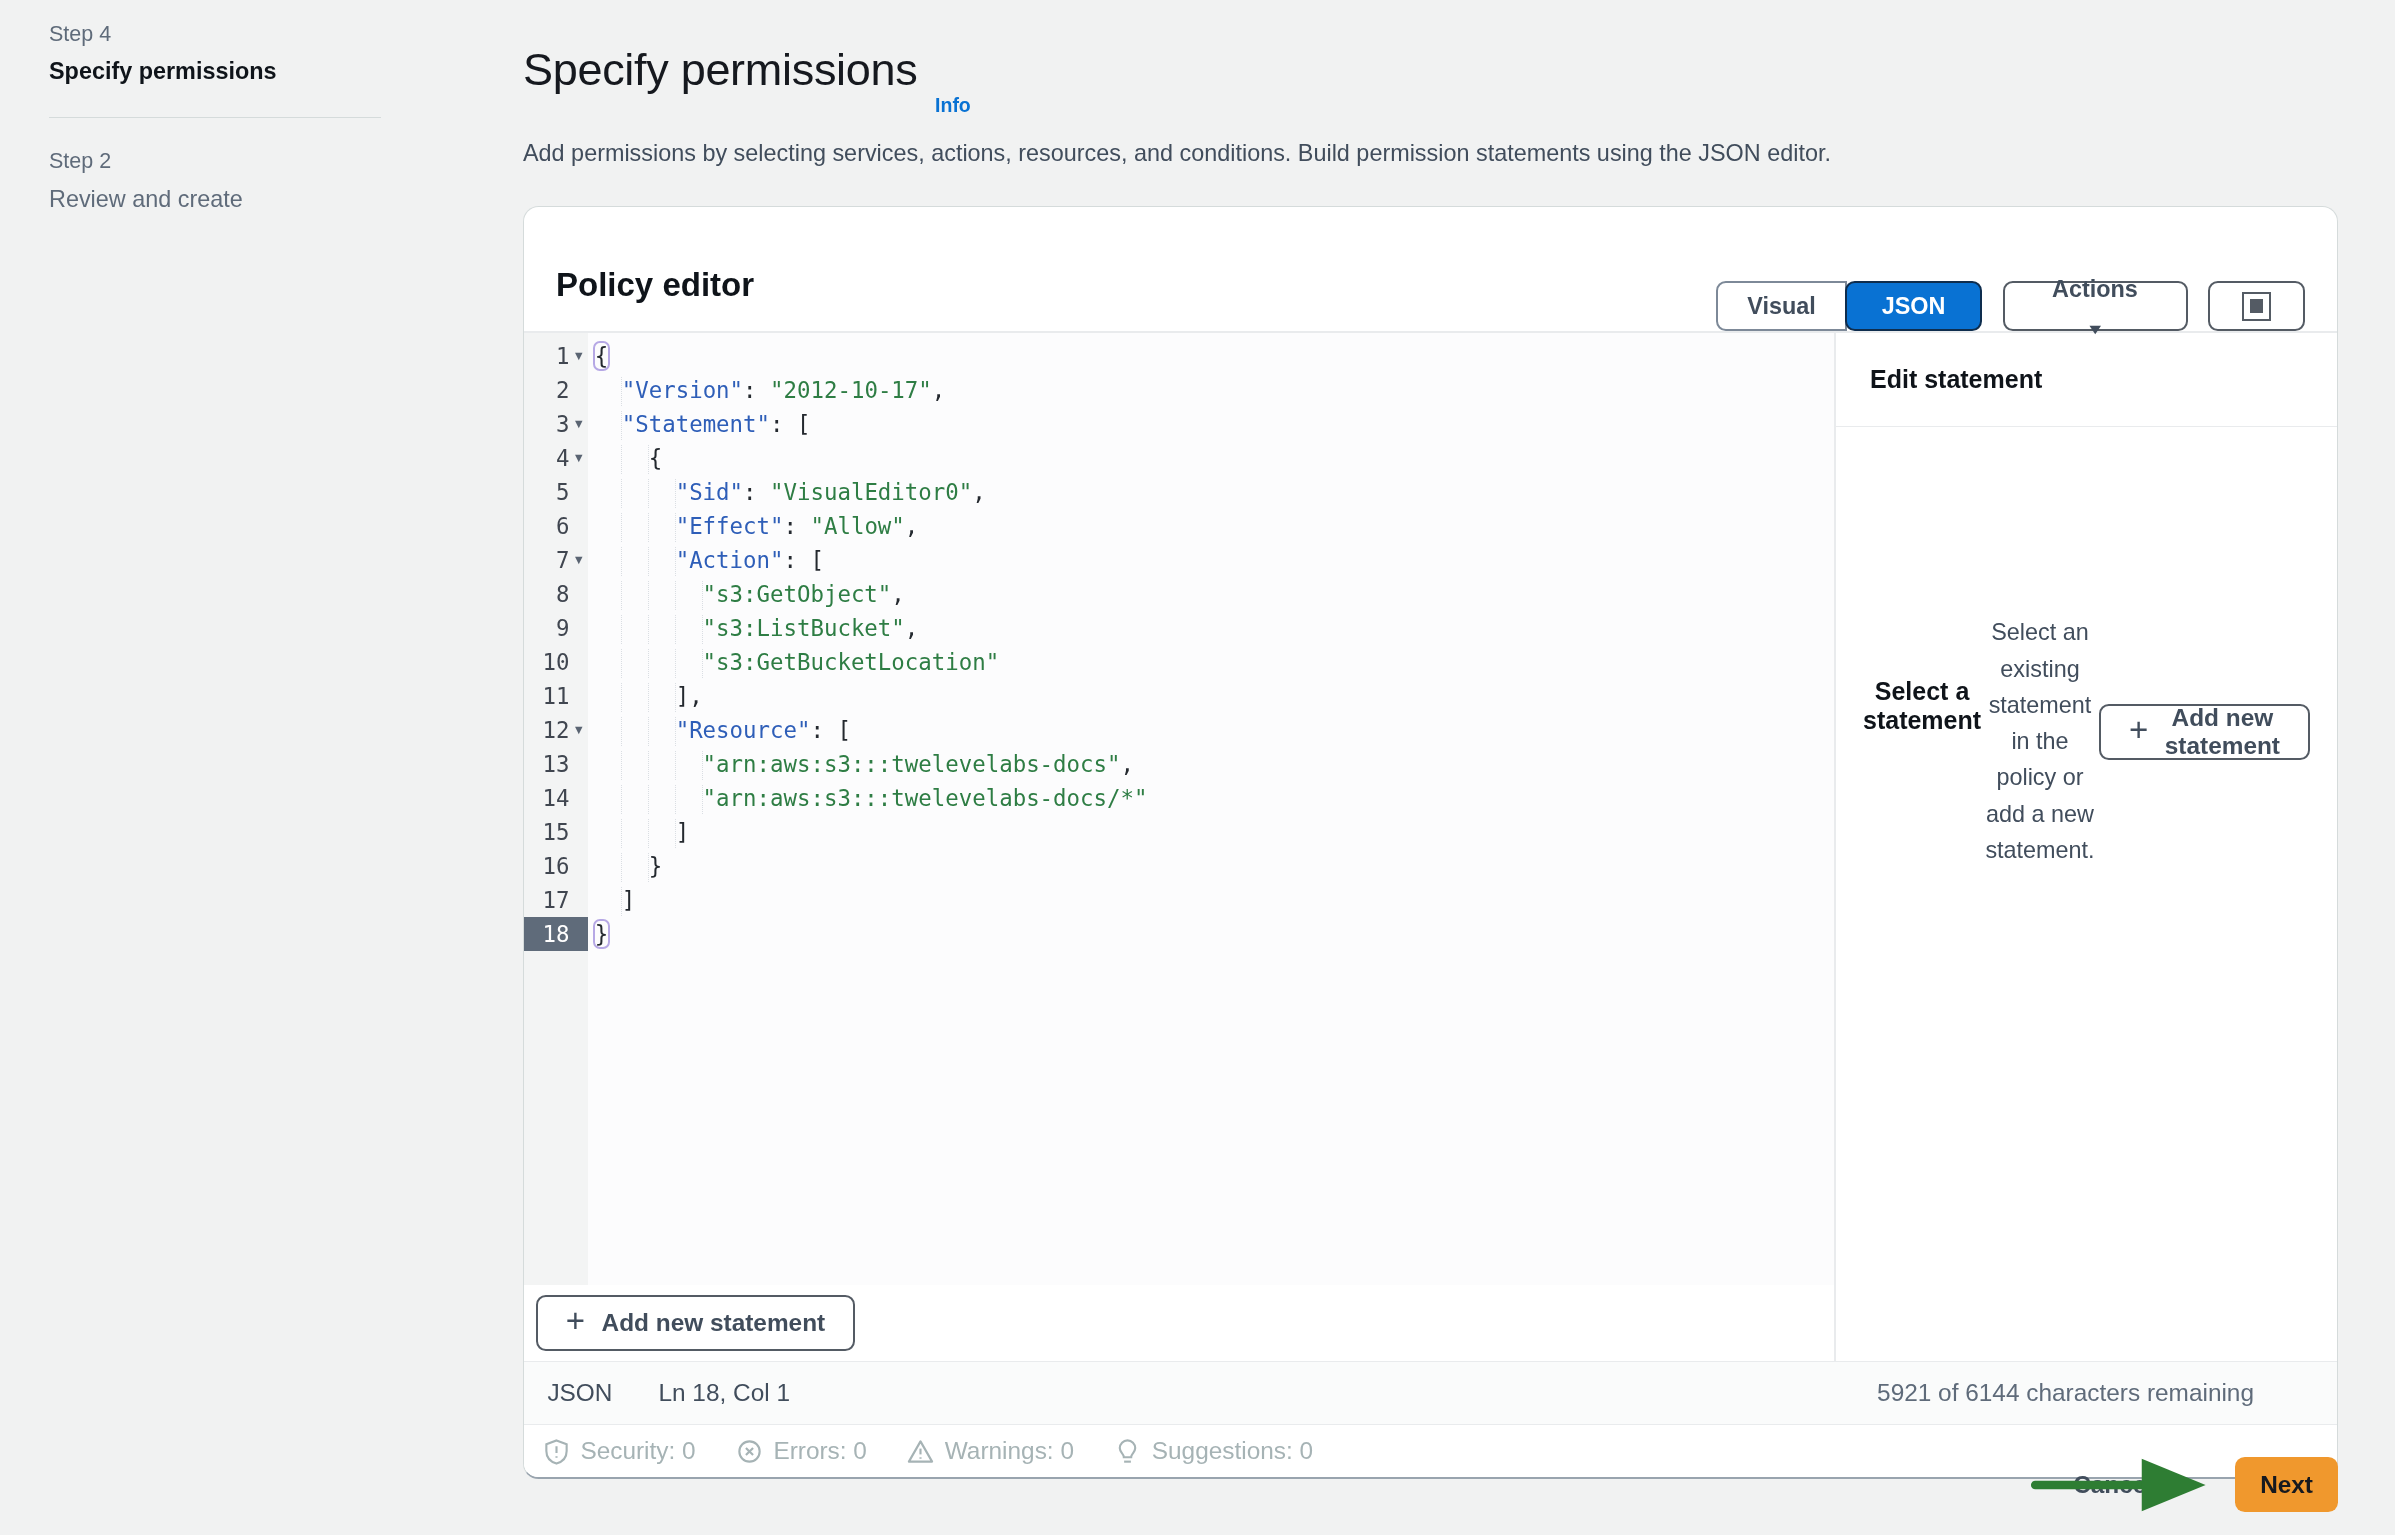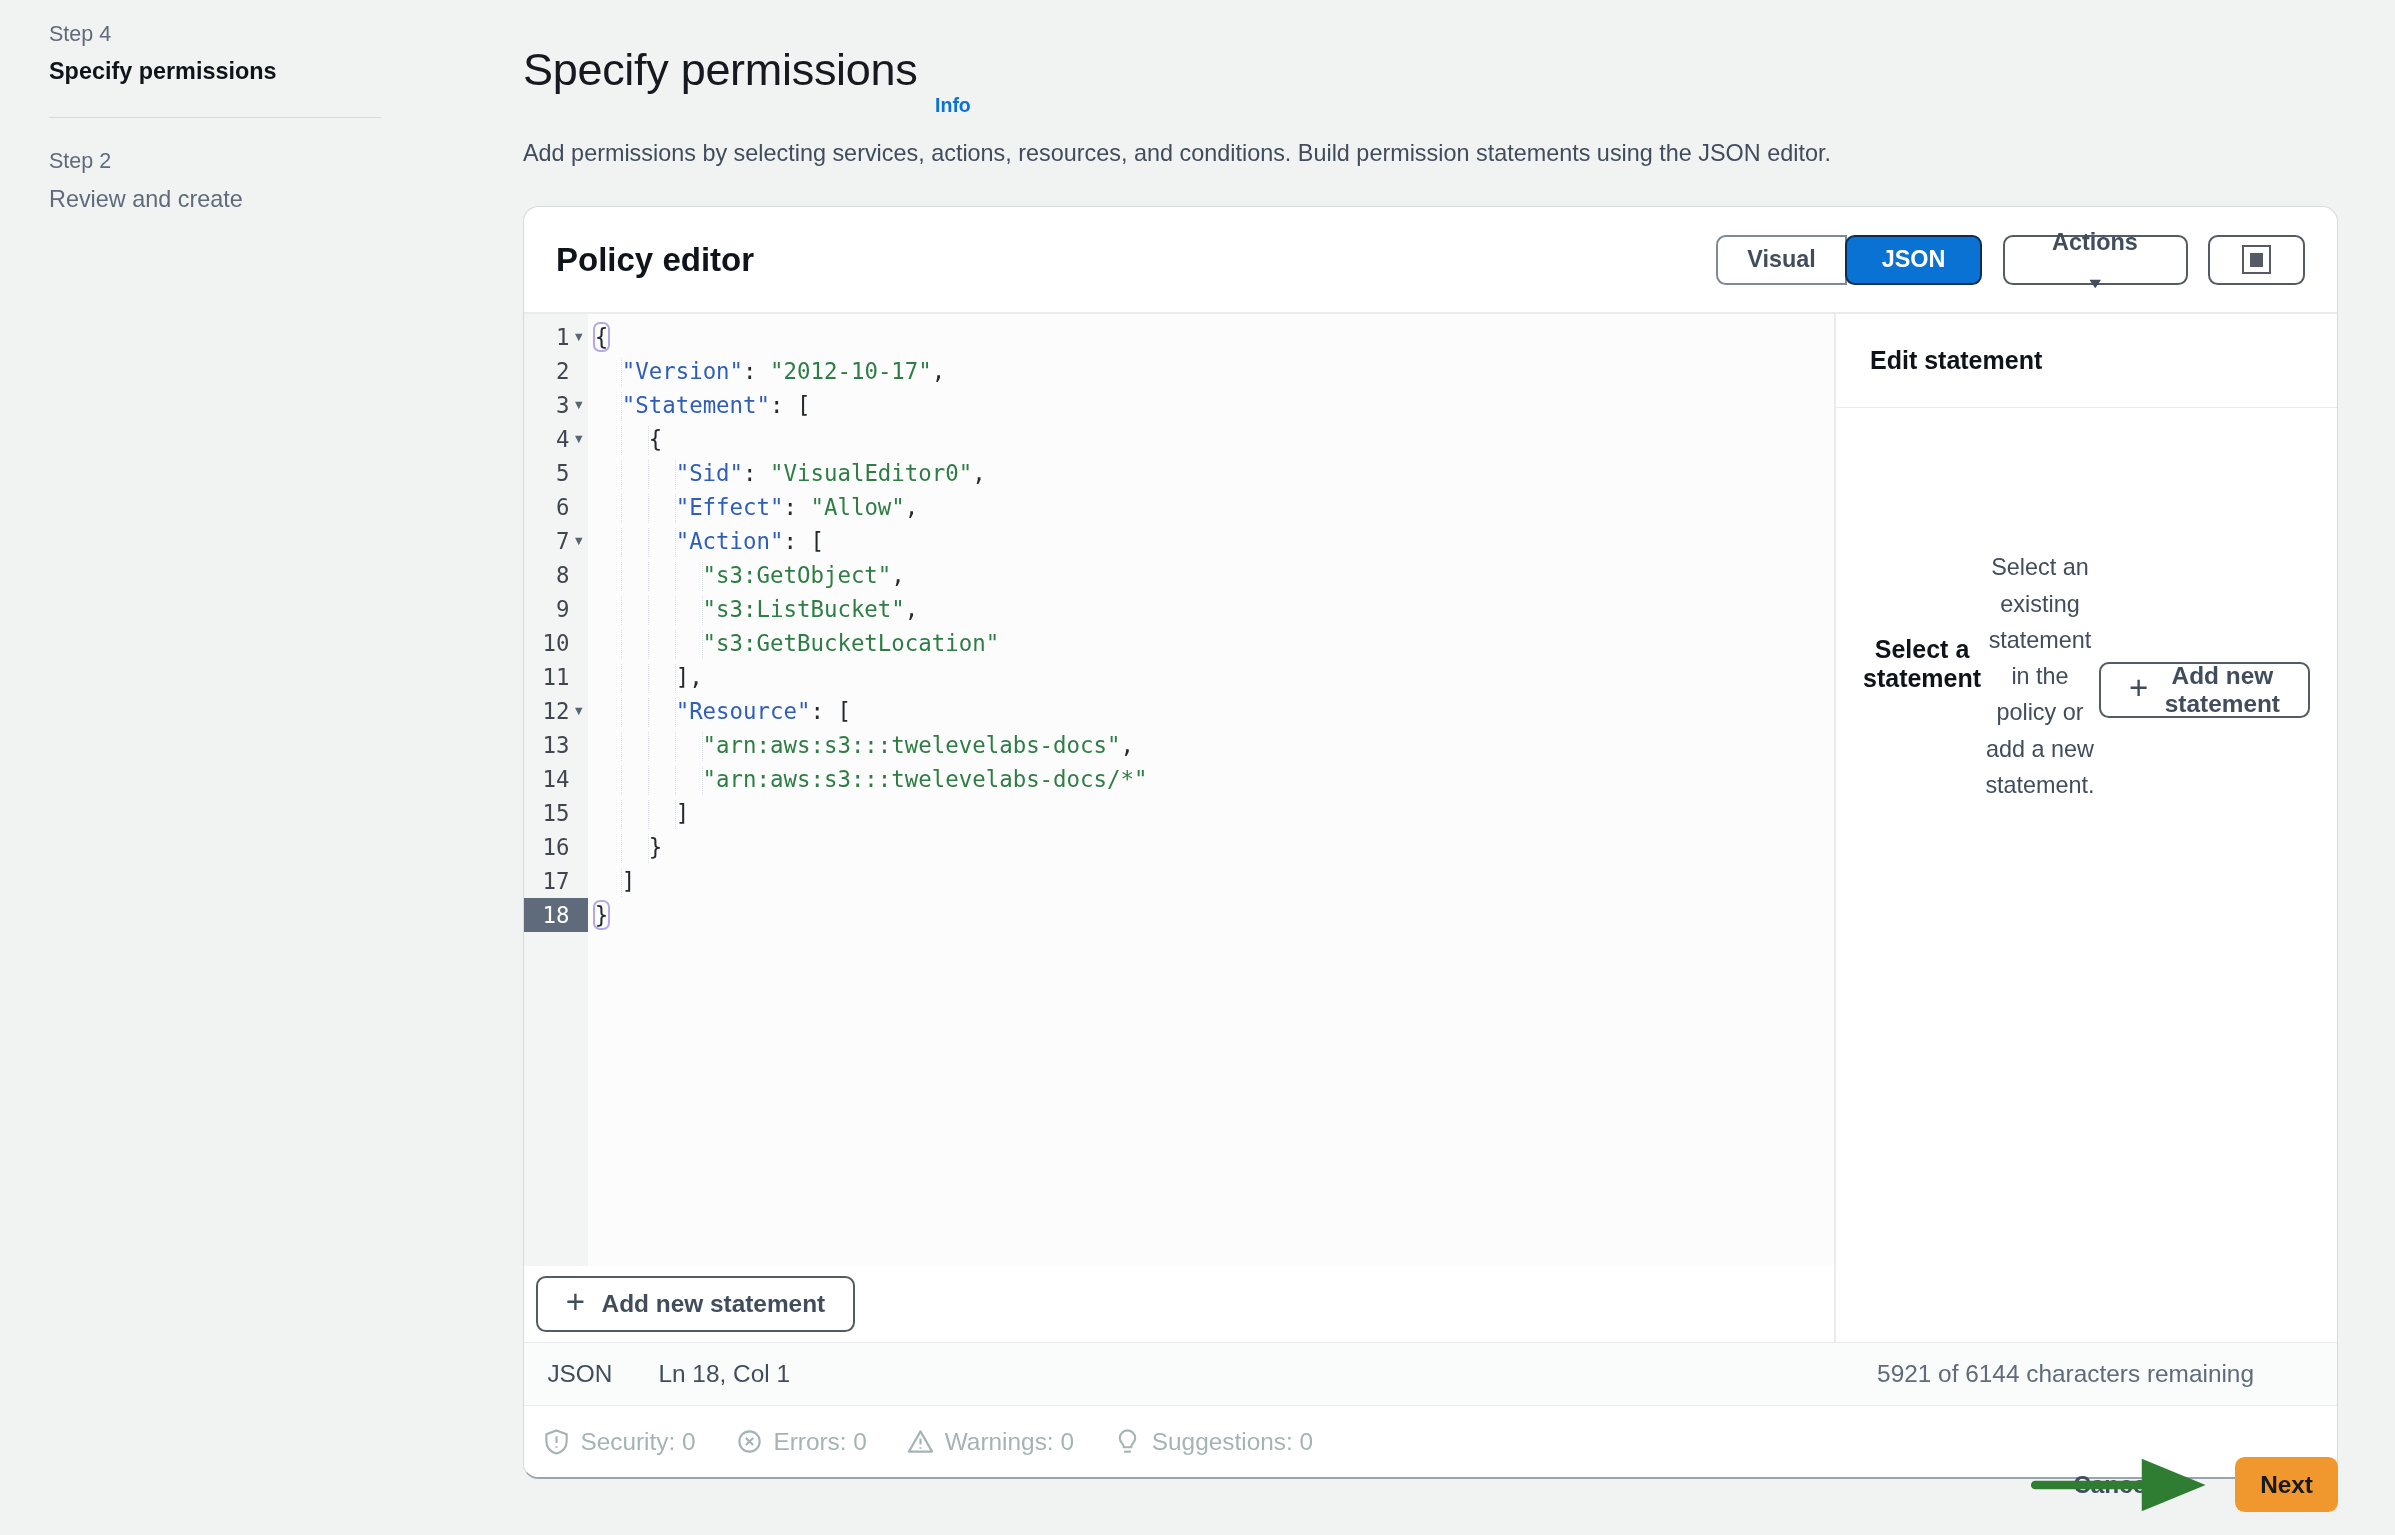--- a/index.html
+++ b/index.html
@@ -17,21 +17,21 @@
   
   .main{position:absolute;left:523px;top:13.7px;width:1815px;}
   .title-row{display:flex;align-items:flex-end;gap:17.6px;}
   .h1{font-size:45px;font-weight:400;color:#16191f;line-height:1.15;letter-spacing:-0.3px;}
   .info-link{font-size:19.5px;font-weight:700;color:#0972d3;margin-bottom:8.8px;cursor:pointer;}
   .desc{font-size:23.4px;color:#414d5c;margin-top:14.6px;}
 
   
   .card{margin-top:39px;background:#fff;border:1px solid #d5dbdb;border-bottom:2px solid #99a4ae;
         border-radius:15.6px;height:1273px;box-sizing:border-box;display:flex;flex-direction:column;overflow:hidden;}
-  .card-header{height:105px;flex:none;display:flex;align-items:center;padding:0 32px;}
+  .card-header{height:124px;flex:none;display:flex;align-items:flex-end;padding:0 32px;}
   .h2{font-size:33px;font-weight:700;color:#0f141a;}
   .controls{margin-left:auto;display:flex;align-items:center;gap:20.5px;}
   .segment{display:flex;}
   .seg{height:50px;box-sizing:border-box;display:flex;align-items:center;justify-content:center;
        font-size:23.4px;font-weight:700;cursor:pointer;}
   .seg-plain{width:131px;background:#fff;border:2px solid #7d8998;border-radius:9.8px 0 0 9.8px;color:#414d5c;}
   .seg-active{width:137px;background:#0972d3;border:2px solid #0e2d4e;border-radius:9.8px;color:#fff;margin-left:-2px;}
   .btn{height:50px;box-sizing:border-box;background:#fff;border:2px solid #545b64;border-radius:9.8px;
        display:flex;align-items:center;justify-content:center;gap:15.6px;font-size:23.4px;font-weight:700;
        color:#414d5c;cursor:pointer;flex-direction:column;}
@@ -65,21 +65,21 @@
   .btn-secondary{border:2px solid #545b64;border-radius:9.8px;background:#fff;color:#414d5c;
                  font-weight:700;font-size:24.4px;height:56px;padding:0 28px;display:flex;
                  align-items:center;gap:16.6px;cursor:pointer;}
   .plus{font-size:33px;font-weight:400;margin-top:-3.9px;}
 
   .side-panel{flex:1;display:flex;flex-direction:column;background:#fff;}
   .sp-header{height:93px;flex:none;display:flex;align-items:center;padding:0 34px;
              border-bottom:1px solid #e9ebed;font-size:25px;font-weight:700;color:#0f141a;}
   .sp-empty{margin-top:141px;display:flex;flex-direction:row;align-items:center;text-align:center;padding:0 27px;}
   .sp-empty-title{font-size:25px;font-weight:700;color:#0f141a;margin-bottom:25px;}
-  .sp-empty-desc{font-size:23.4px;color:#414d5c;line-height:1.55;}
+  .sp-empty-desc{font-size:23.4px;color:#414d5c;line-height:1.55;margin-top:46px;}
   .sp-empty .btn-secondary{margin-top:27px;}
 
   
   .status-row{height:62px;flex:none;border-top:1px solid #e9ebed;background:#fafbfb;display:flex;
               align-items:center;padding:0 83px 0 23.4px;font-size:24.4px;color:#414d5c;}
   .status-row .mode{margin-right:46px;}
   .chars{margin-left:auto;color:#5f6b7a;}
   .diag-row{flex:1;border-top:1px solid #e9ebed;background:#fff;display:flex;align-items:center;
             gap:39px;padding-left:17.6px;}
   .diag{display:flex;align-items:center;gap:9.8px;color:#a6b3b5;font-size:24.4px;}

